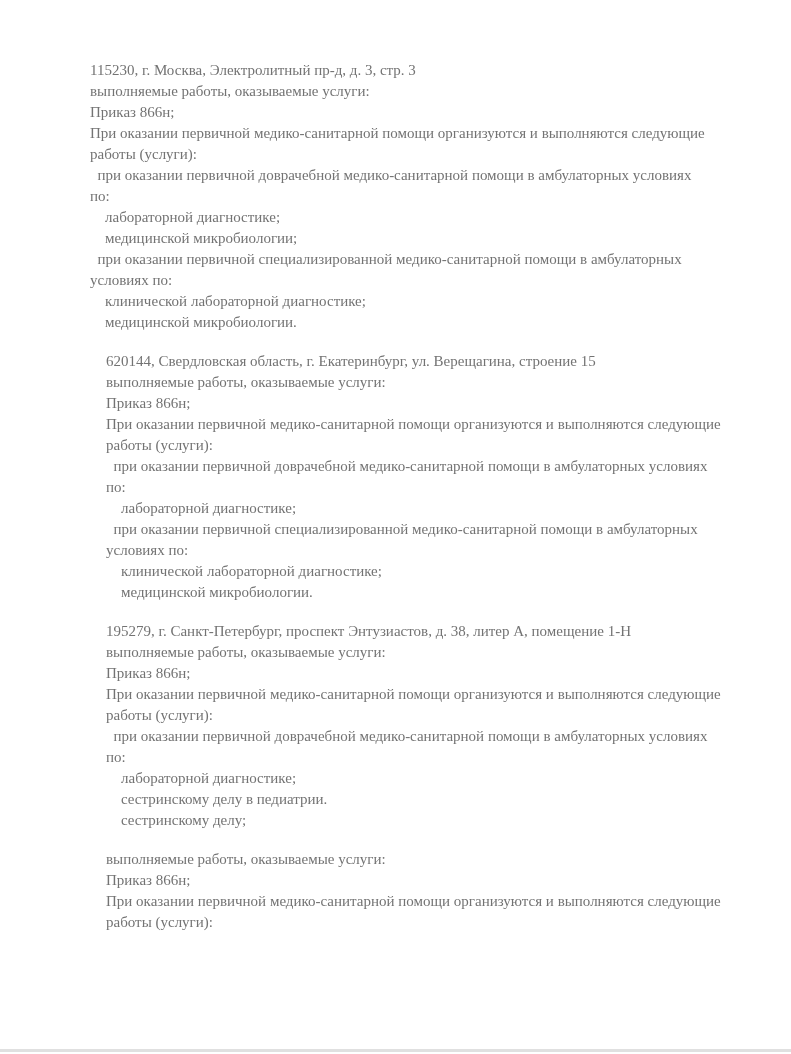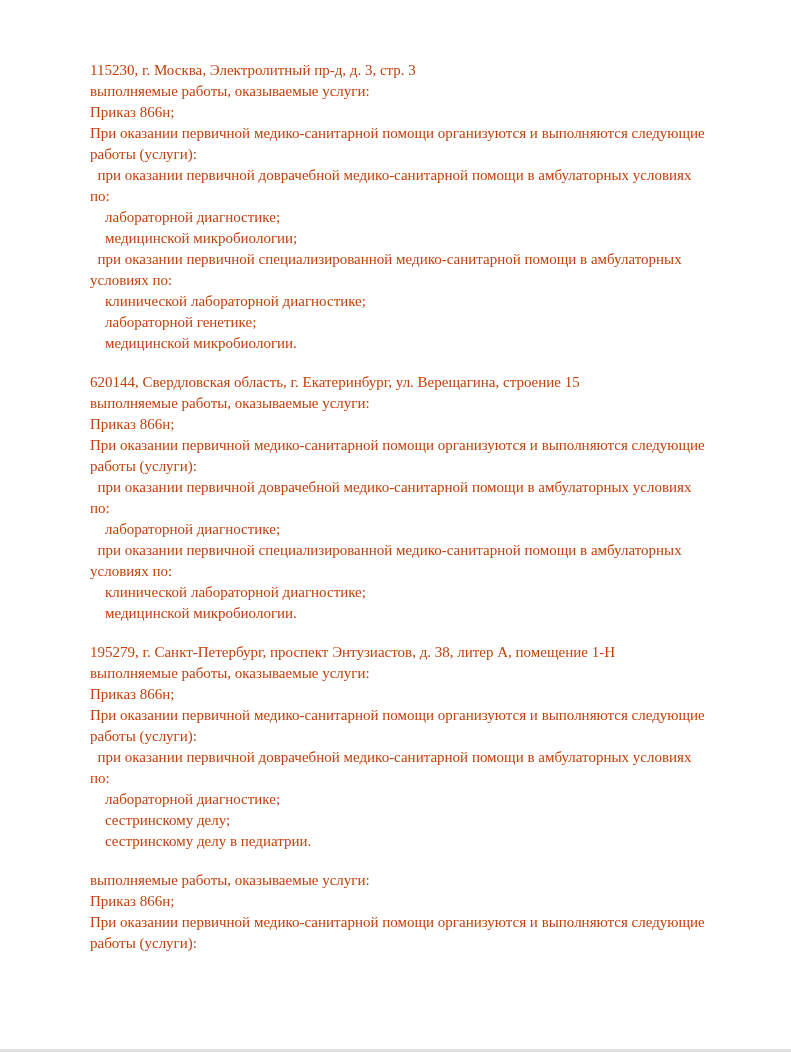--- a/index.html
+++ b/index.html
@@ -26,52 +26,52 @@
     right: 20px;
     color: #000000;
     font-size: 15px;
     line-height: 21px;
   }
   .section {
     margin: 0;
   }
   .section + .section {
     margin-top: 18px;
+    margin-left: 16px;
   }
   .line {
     white-space: pre;
     min-height: 21px;
   }
   .bottom-divider {
     position: absolute;
     left: 0;
     top: 1049px;
     width: 791px;
     height: 3px;
   }
 </style>
 </head>
 <body style="background: rgb(255, 255, 255);">
 
 <div class="page">
-  <div class="content" id="doc" style="color: #c2410c;">
+  <div class="content" id="doc" style="color: #737373;">
       <div class="section">
         <div class="line">115230, г. Москва, Электролитный пр-д, д. 3, стр. 3</div>
         <div class="line">выполняемые работы, оказываемые услуги:</div>
         <div class="line">Приказ 866н;</div>
         <div class="line">При оказании первичной медико-санитарной помощи организуются и выполняются следующие</div>
         <div class="line">работы (услуги):</div>
         <div class="line">  при оказании первичной доврачебной медико-санитарной помощи в амбулаторных условиях</div>
         <div class="line">по:</div>
         <div class="line">    лабораторной диагностике;</div>
         <div class="line">    медицинской микробиологии;</div>
         <div class="line">  при оказании первичной специализированной медико-санитарной помощи в амбулаторных</div>
         <div class="line">условиях по:</div>
         <div class="line">    клинической лабораторной диагностике;</div>
-        <div class="line">    лабораторной генетике;</div>
         <div class="line">    медицинской микробиологии.</div>
       </div>
       <div class="section">
         <div class="line">620144, Свердловская область, г. Екатеринбург, ул. Верещагина, строение 15</div>
         <div class="line">выполняемые работы, оказываемые услуги:</div>
         <div class="line">Приказ 866н;</div>
         <div class="line">При оказании первичной медико-санитарной помощи организуются и выполняются следующие</div>
         <div class="line">работы (услуги):</div>
         <div class="line">  при оказании первичной доврачебной медико-санитарной помощи в амбулаторных условиях</div>
         <div class="line">по:</div>
@@ -83,22 +83,22 @@
       </div>
       <div class="section">
         <div class="line">195279, г. Санкт-Петербург, проспект Энтузиастов, д. 38, литер А, помещение 1-Н</div>
         <div class="line">выполняемые работы, оказываемые услуги:</div>
         <div class="line">Приказ 866н;</div>
         <div class="line">При оказании первичной медико-санитарной помощи организуются и выполняются следующие</div>
         <div class="line">работы (услуги):</div>
         <div class="line">  при оказании первичной доврачебной медико-санитарной помощи в амбулаторных условиях</div>
         <div class="line">по:</div>
         <div class="line">    лабораторной диагностике;</div>
+        <div class="line">    сестринскому делу в педиатрии.</div>
         <div class="line">    сестринскому делу;</div>
-        <div class="line">    сестринскому делу в педиатрии.</div>
       </div>
       <div class="section">
         <div class="line">выполняемые работы, оказываемые услуги:</div>
         <div class="line">Приказ 866н;</div>
         <div class="line">При оказании первичной медико-санитарной помощи организуются и выполняются следующие</div>
         <div class="line">работы (услуги):</div>
       </div>
     </div>
   <div class="bottom-divider" style="background: rgb(224, 224, 224);"></div>
 </div>

